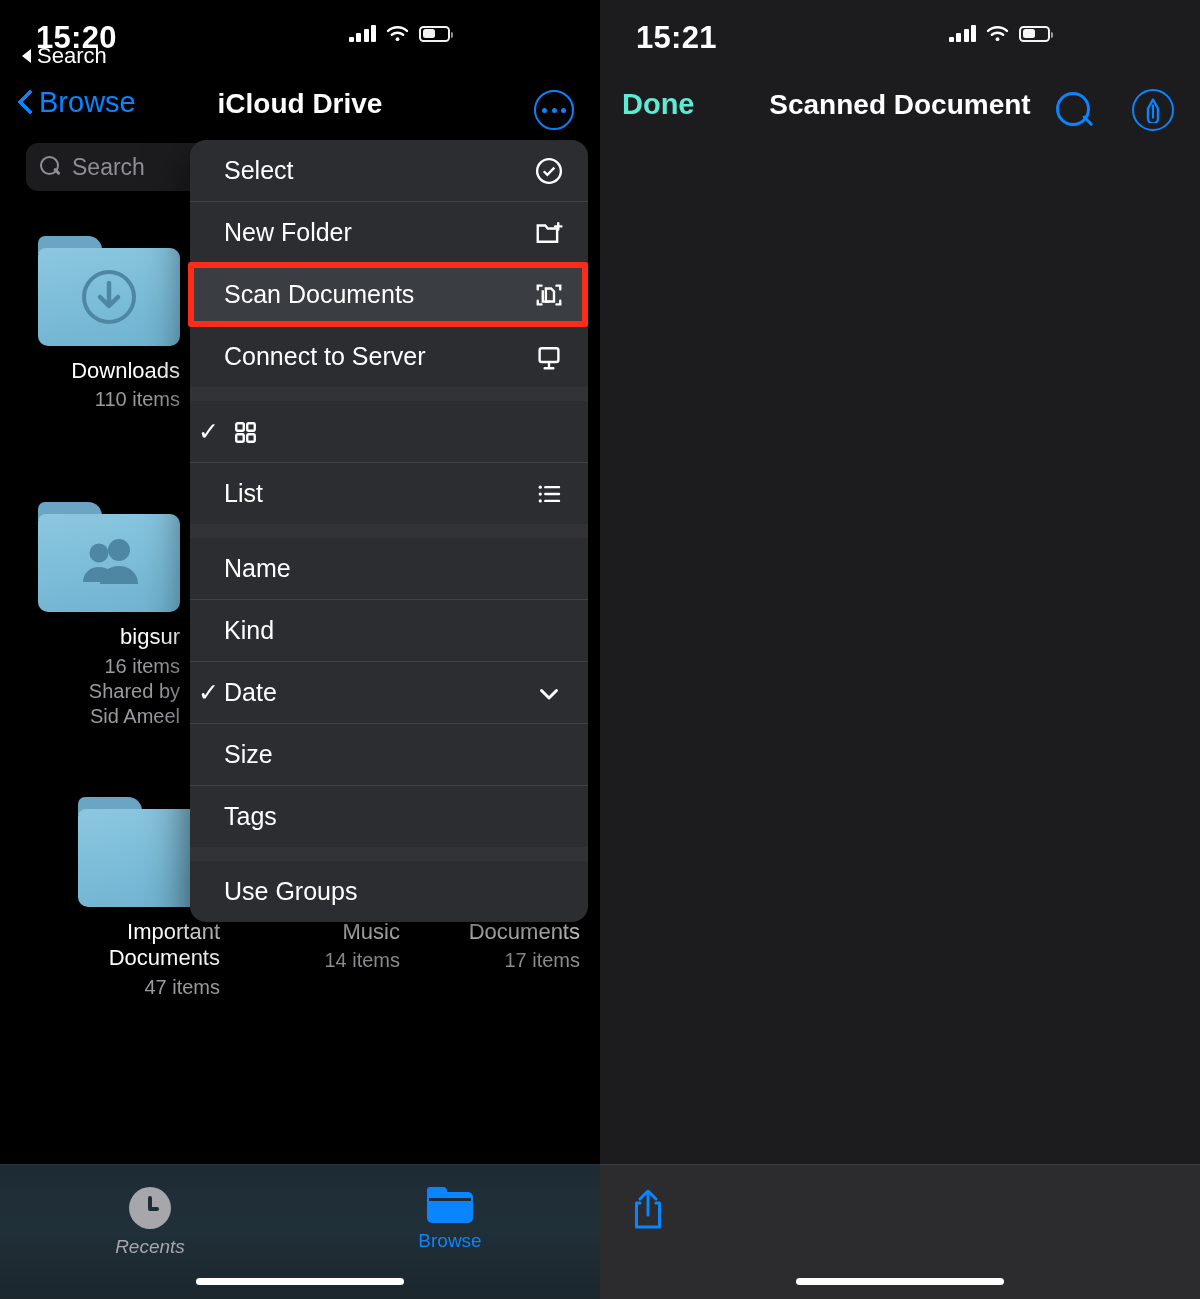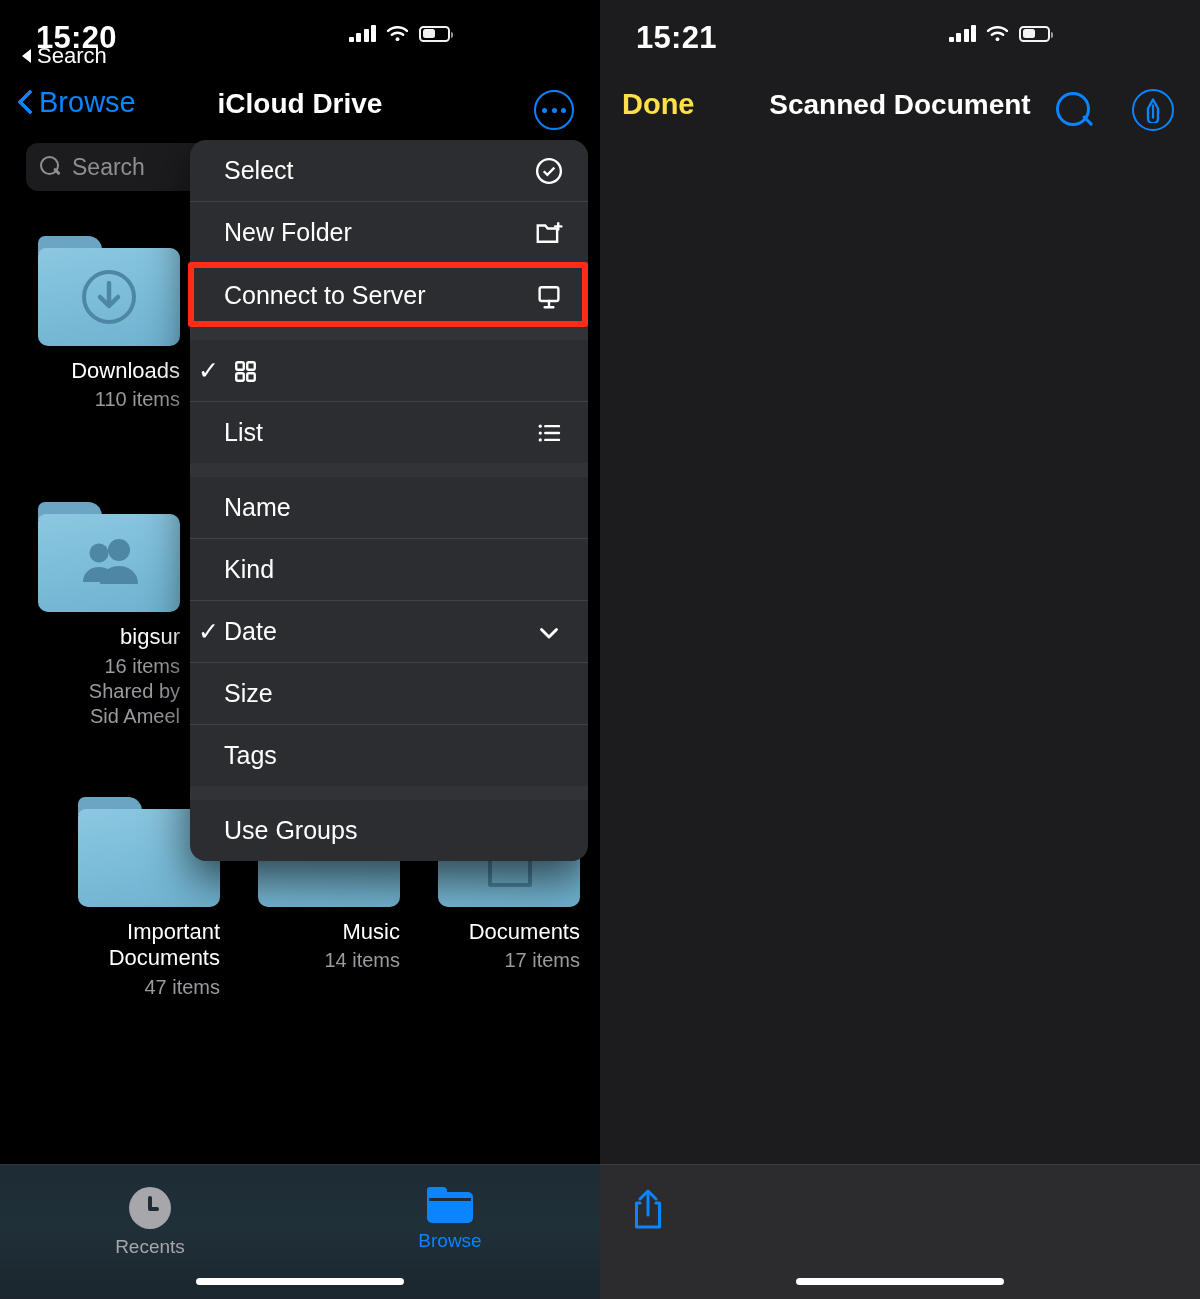--- a/index.html
+++ b/index.html
@@ -82,21 +82,21 @@
   .clock-ico::before { content:''; position:absolute; left:19px; top:9px; width:4px; height:13px; background:#1d2b34; border-radius:2px; }
   .clock-ico::after { content:''; position:absolute; left:19px; top:20px; width:11px; height:4px; background:#1d2b34; border-radius:2px; }
   .folder-ico { width:46px; height:36px; position:relative; }
   .folder-ico .t { position:absolute; left:0; top:0; width:20px; height:7px; background:#0a84ff; border-radius:3px 4px 0 0; }
   .folder-ico .b { position:absolute; left:0; top:5px; width:46px; height:31px; background:#0a84ff; border-radius:3px 5px 5px 5px; }
   .folder-ico .s { position:absolute; left:2px; top:11px; width:42px; height:2.5px; background:#1d2b34; }
   .homebar { position:absolute; left:50%; transform:translateX(-50%); bottom:14px; width:208px; height:7px; background:#fff; border-radius:4px; }
 
   
   .r-navbar { position:absolute; top:76px; left:0; width:600px; height:64px; }
-  .r-done { position:absolute; left:22px; top:12px; font-size:29px; color:#fde047; font-weight:bold; }
+  .r-done { position:absolute; left:22px; top:12px; font-size:29px; color:#5eead4; font-weight:bold; }
   .r-title { position:absolute; left:0; right:0; top:13px; text-align:center; font-size:28px; font-weight:bold; color:#fff; }
   .r-search { position:absolute; right:106px; top:14px; width:40px; height:40px; }
   .r-search::before { content:''; position:absolute; left:2px; top:2px; width:28px; height:28px; border:3.4px solid #0a84ff; border-radius:50%; }
   .r-search::after { content:''; position:absolute; left:27px; top:29px; width:13px; height:3.4px; background:#0a84ff; transform:rotate(45deg); border-radius:2px; }
   .r-markup { position:absolute; right:26px; top:13px; width:42px; height:42px; border:2.8px solid #0a84ff; border-radius:50%; display:flex; align-items:center; justify-content:center; }
 
   .r-toolbar { position:absolute; left:0; bottom:0; width:600px; height:135px; background:#2c2c2e; border-top:1px solid rgba(255,255,255,.08); }
   .share-ico { position:absolute; left:30px; top:22px; width:36px; height:44px; }
 </style>
 </head>
@@ -240,20 +240,30 @@
         <span class="lbl">New Folder</span>
         <span class="ico">
           <svg class="mico" viewBox="0 0 24 24">
               <path d="M3 19V6h6l2 2.4h7.5V19z"></path>
               <path d="M19.4 4.2v5M16.9 6.7h5" stroke-linecap="round"></path>
             </svg>
         </span>
       </div>
       <div class="sep"></div>
 
+      <div class="mi hl">
+        <span class="lbl">Scan Documents</span>
+        <span class="ico">
+          <svg class="mico" viewBox="0 0 24 24">
+              <path d="M3 7.5V4.5h3M21 7.5V4.5h-3M3 16.5v3h3M21 16.5v3h-3" stroke-linecap="round"></path>
+              <path d="M9.5 6.8h4.2l2.3 2.3v8.1H9.5z"></path>
+              <path d="M8 9.2H7v8.1h5.5"></path>
+            </svg>
+        </span>
+      </div>
       <div class="sep"></div>
 
       <div class="mi">
         <span class="lbl">Connect to Server</span>
         <span class="ico">
           <svg class="mico" viewBox="0 0 24 24">
               <rect x="4.5" y="5" width="15" height="11" rx="1.6"></rect>
               <path d="M12 16v4M8.5 21h7" stroke-linecap="round"></path>
             </svg>
         </span>
@@ -322,21 +332,21 @@
 
       <div class="mi">
         <span class="lbl">Use Groups</span>
       </div>
     </div>
     <div class="hl-ring"></div>
 
     <div class="tabbar">
       <div class="tabitem" style="left:80px;">
         <span class="clock-ico"></span>
-        <span class="tl" style="color:#a6a6ab;">Recents</span>
+        <span class="tl" style="color:#a6a6ab;font-style:italic;">Recents</span>
       </div>
       <div class="tabitem" style="left:380px;">
         <span class="folder-ico">
             <span class="t"></span>
             <span class="b"></span>
             <span class="s"></span>
           </span>
         <span class="tl" style="color:#0a84ff;">Browse</span>
       </div>
       <div class="homebar"></div>

